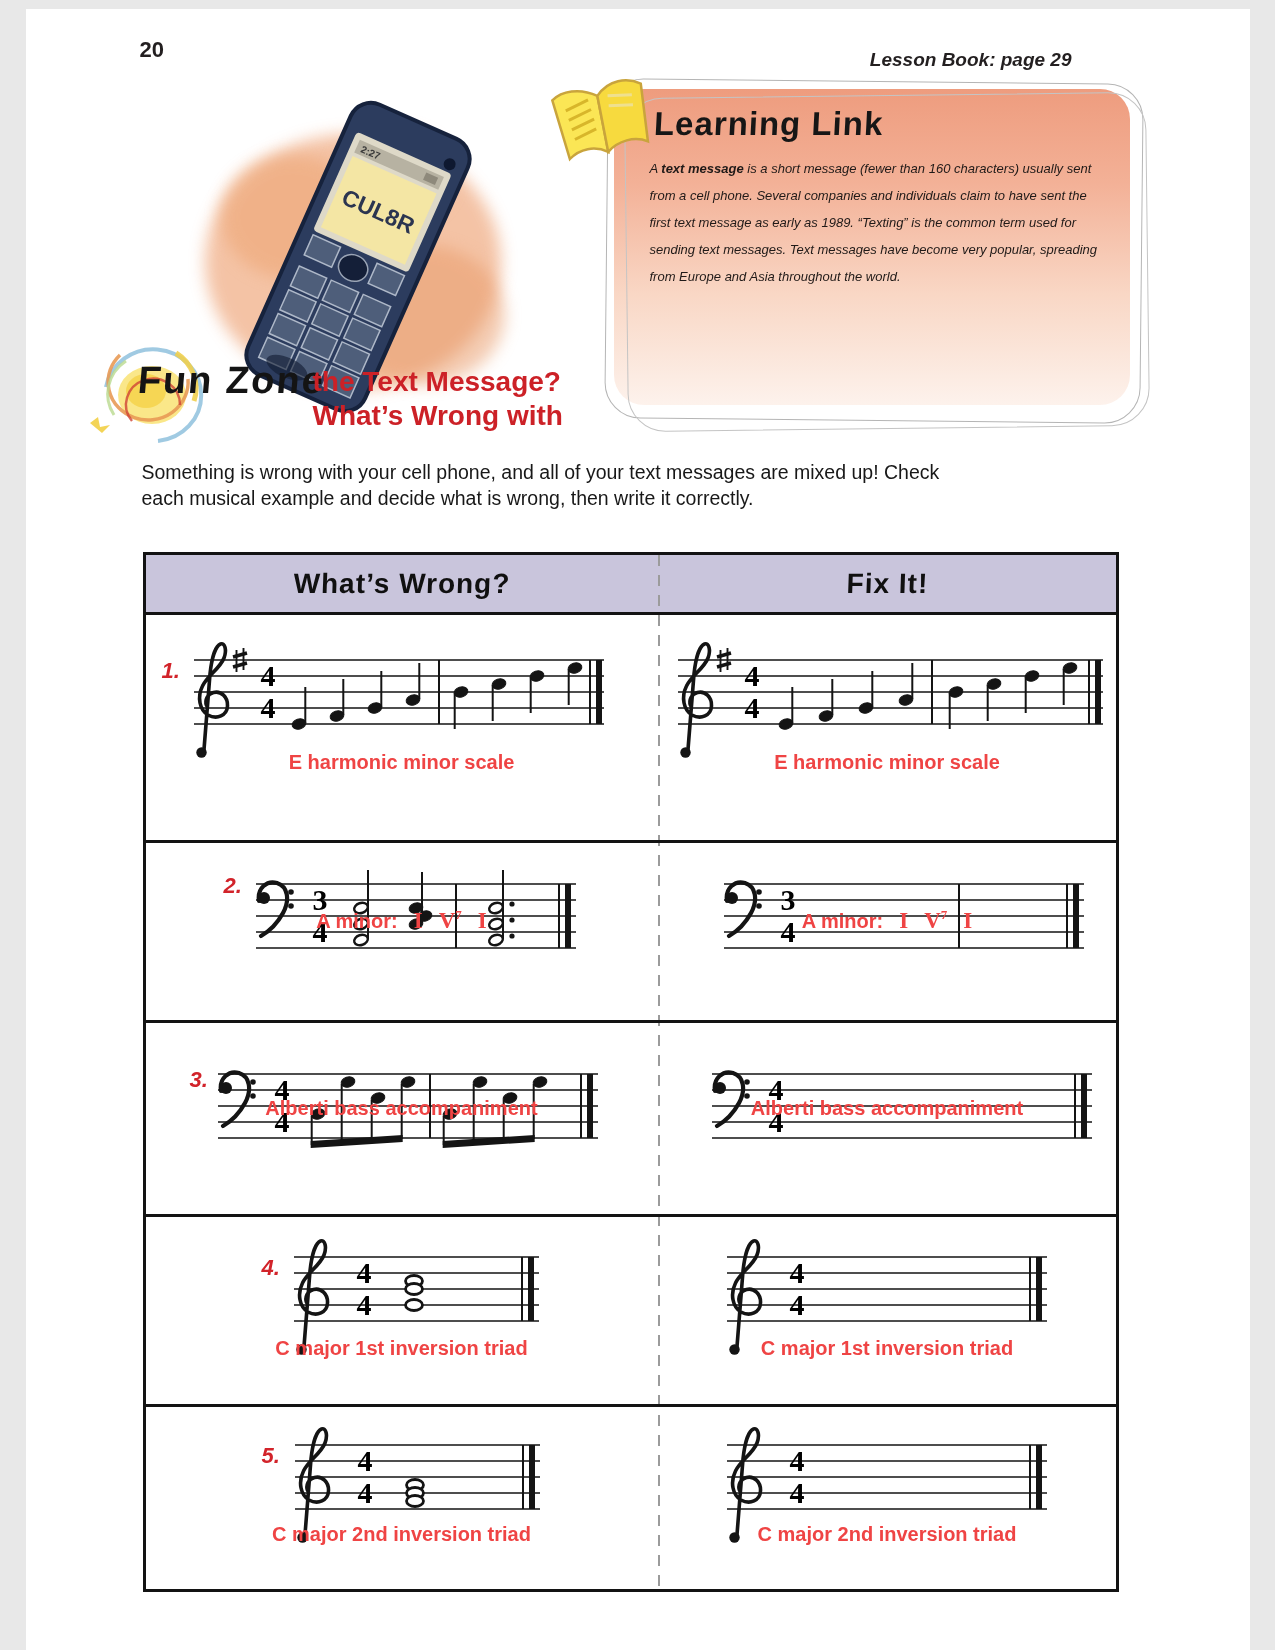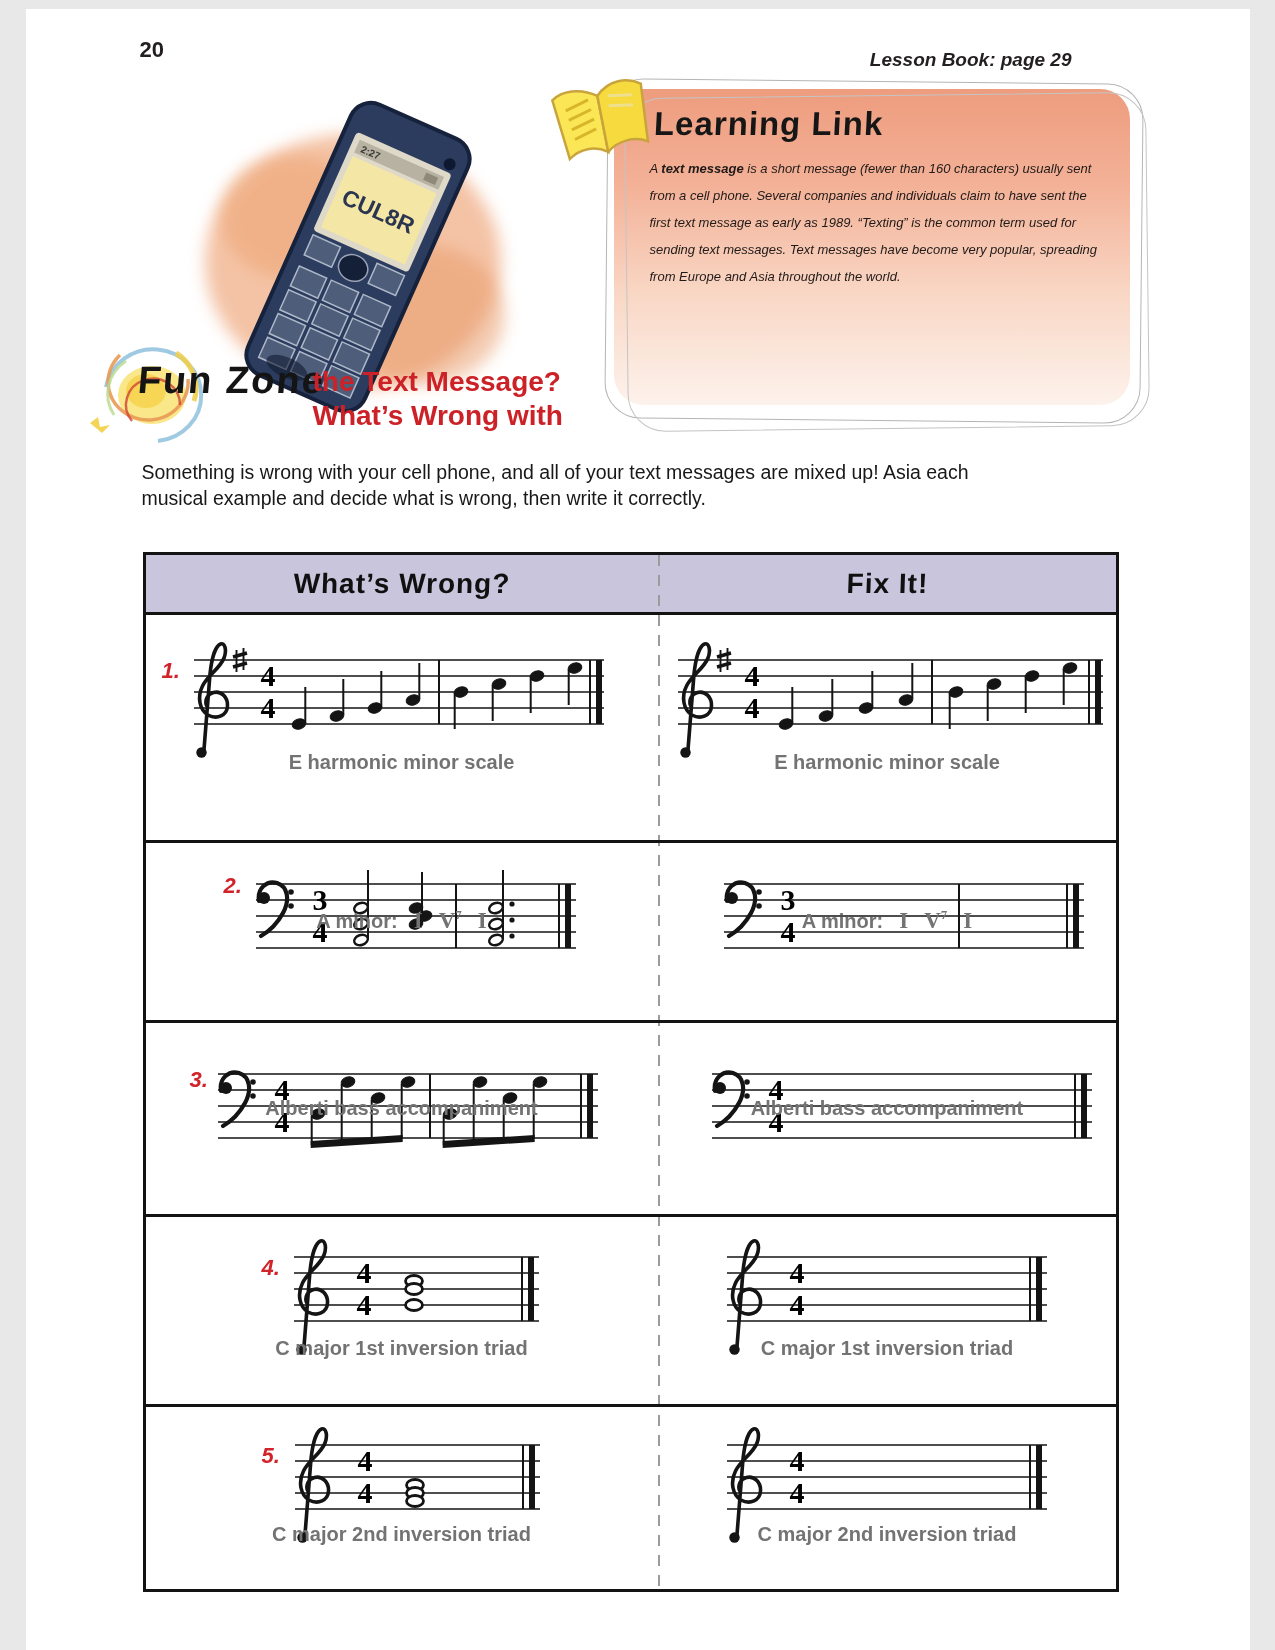--- a/index.html
+++ b/index.html
@@ -27,21 +27,21 @@
   .instructions{left:116px;top:450px;width:828px;font-size:19.5px;line-height:26px;color:#181818;}
   
   .wtable{left:117px;top:543px;width:970px;height:1034px;border:3.5px solid #131313;}
   .thead{position:absolute;left:0;top:0;width:100%;height:60px;border-bottom:3px solid #131313;box-sizing:border-box;}
   .hdr-label{position:absolute;top:13px;font-size:28px;font-weight:bold;letter-spacing:1px;text-align:center;
              color:#101010;transform:skewX(-2deg);}
   .dashline{position:absolute;left:512px;top:0;width:2px;height:100%;
             background:repeating-linear-gradient(180deg,#9b9b9b 0 11px,transparent 11px 20px);}
   .rowline{position:absolute;left:0;width:100%;height:2.5px;background:#131313;}
   .rownum{position:absolute;font-size:22px;font-weight:bold;font-style:italic;}
-  .cap{position:absolute;text-align:center;font-size:20px;font-weight:bold;color:#737373;}
+  .cap{position:absolute;text-align:center;font-size:20px;font-weight:bold;color:#ef4444;}
   .capL{left:0;width:512px;}
   .capR{left:513px;width:457px;}
   .rncap{display:flex;justify-content:center;align-items:baseline;gap:16px;}
   .rn{font-family:"Liberation Serif","DejaVu Serif",serif;font-weight:bold;font-size:23px;}
   .rn sup{font-size:13px;}
   .staff{position:absolute;}
   .tsig{font-family:"Liberation Serif","DejaVu Serif",serif;font-weight:bold;font-size:30px;}
 </style>
 </head>
 <body>
@@ -135,21 +135,21 @@
     <path d="M 30,90 A 42,40 0 0 1 42,36" stroke="#b9d98f" stroke-width="3" fill="none" opacity="0.8"></path>
     <path d="M 92,28 A 44,42 0 0 1 110,76" stroke="#f0cf4e" stroke-width="5" fill="none" opacity="0.9"></path>
     <path d="M 6,98 L 14,92 L 16,102 L 26,100 L 18,108 Z" fill="#f2cf45" opacity="0.9"></path>
   </svg>
   <div class="abs fz-label">Fun Zone</div>
   <div class="abs fz-title" style="color:#cc2127">
     <div>the Text Message?</div>
     <div>What’s Wrong with</div>
   </div>
 
-  <div class="abs instructions">Something is wrong with your cell phone, and all of your text messages are mixed up!  Asia each musical example and decide what is wrong, then write it correctly.</div>
+  <div class="abs instructions">Something is wrong with your cell phone, and all of your text messages are mixed up!  Check each musical example and decide what is wrong, then write it correctly.</div>
 
   <div class="abs wtable">
     <div class="thead" style="background:#c9c5dc">
       <div class="hdr-label" style="left:0;width:512px">What’s Wrong?</div>
       <div class="hdr-label" style="left:513px;width:457px">Fix It!</div>
     </div>
     <div class="dashline"></div>
     <div class="rowline" style="top:285px"></div>
     <div class="rowline" style="top:465px"></div>
     <div class="rowline" style="top:659px"></div>

